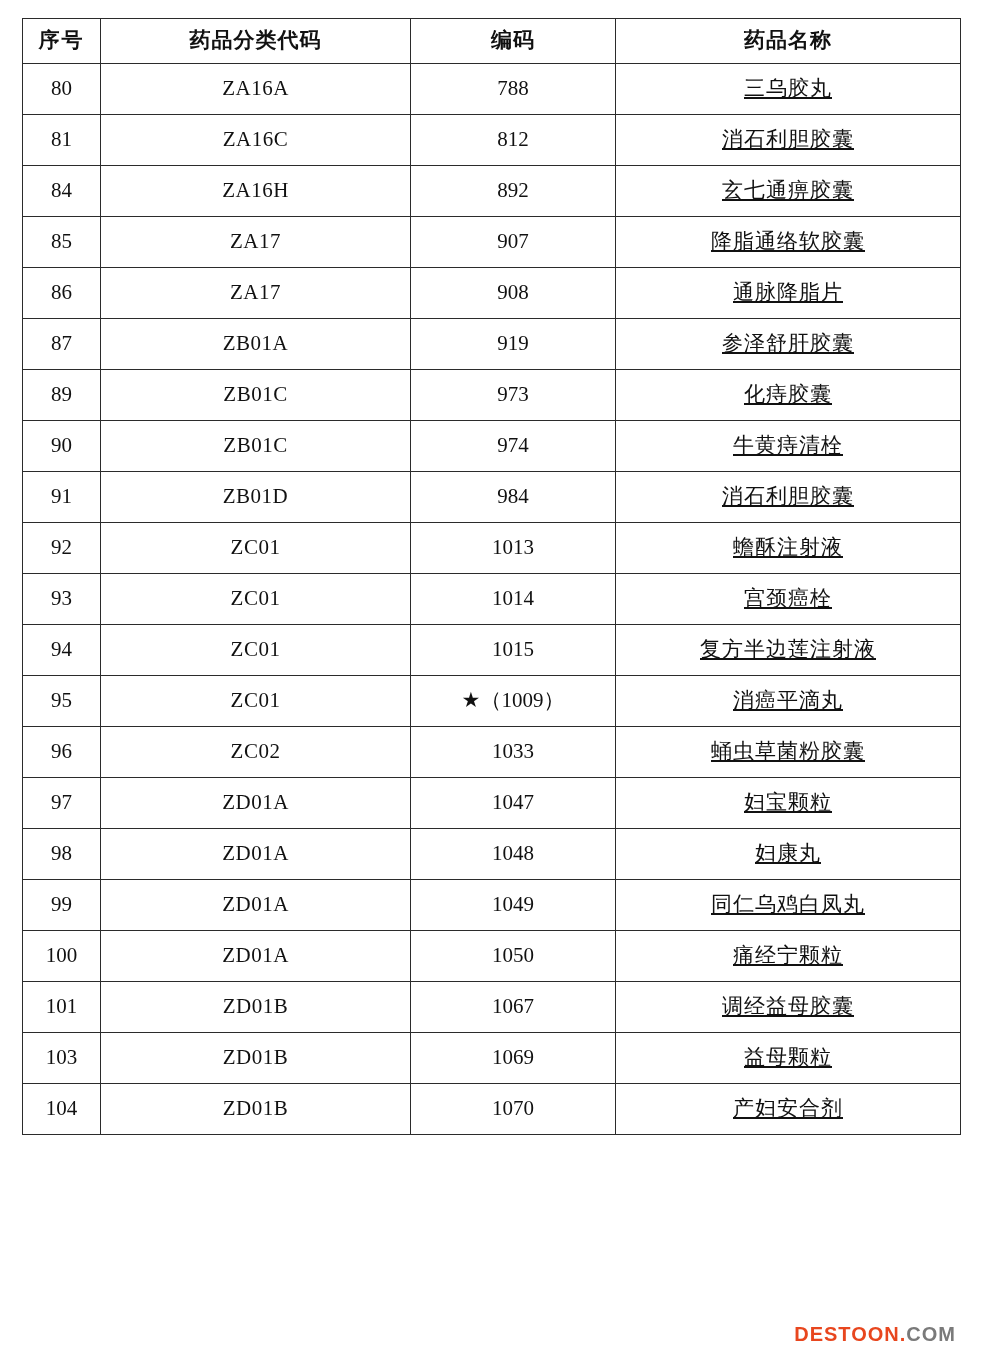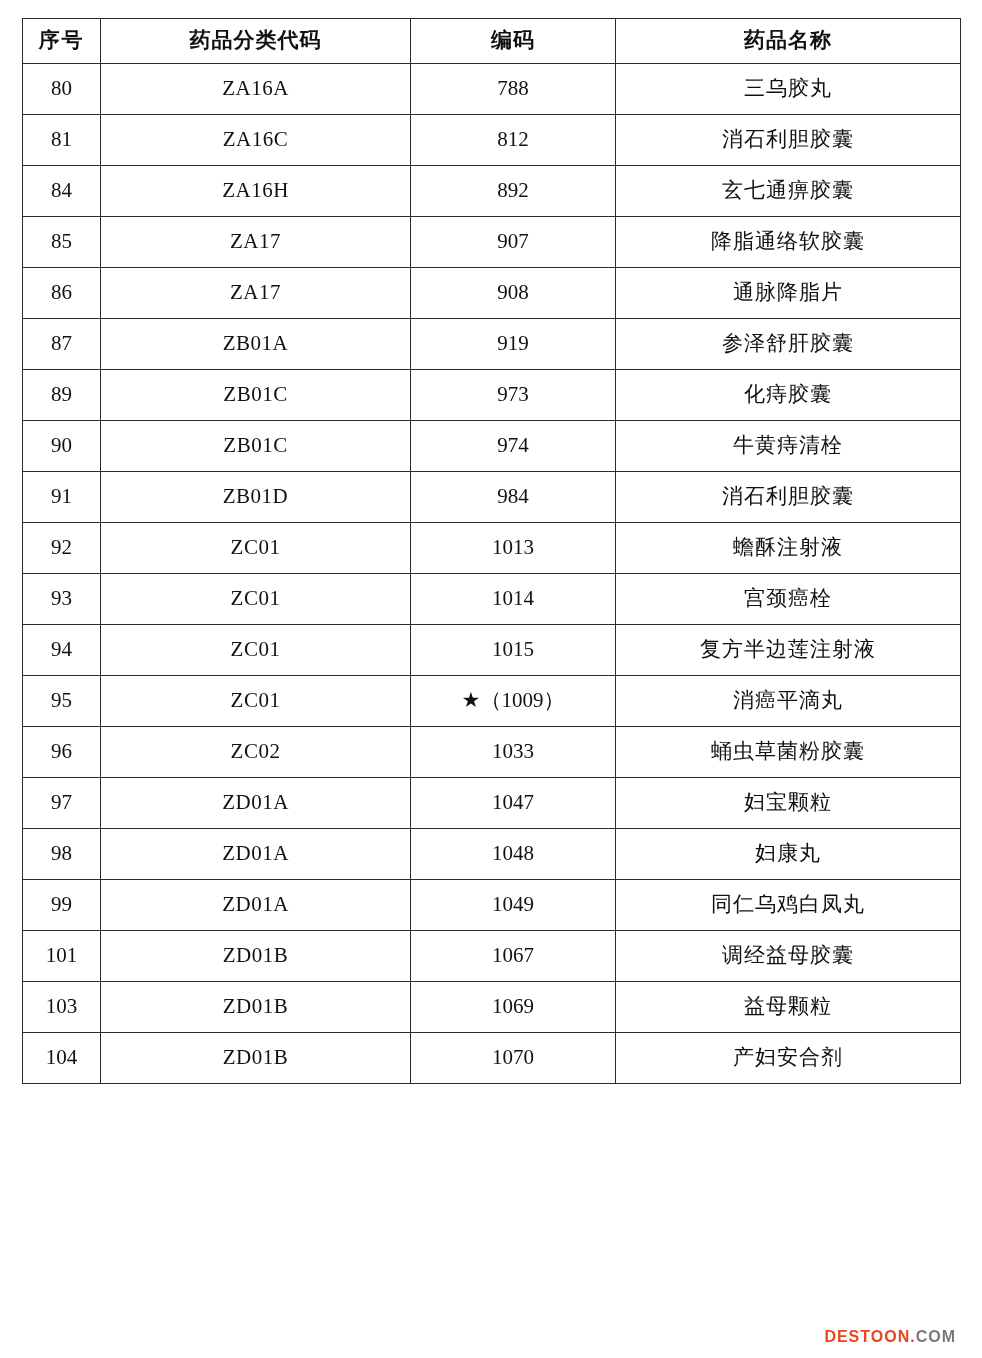--- a/index.html
+++ b/index.html
@@ -46,29 +46,29 @@
   table.drug-table thead th {
     font-weight: bold;
     font-size: 21px;
     height: 44px;
     letter-spacing: 1px;
   }
   table.drug-table thead th.h-idx { letter-spacing: 2px; }
   td.cell-idx  { font-size: 20px; }
   td.cell-code { font-size: 21px; letter-spacing: 0.5px; }
   td.cell-num  { font-size: 20px; }
-  td.cell-name { font-size: 21px; letter-spacing: 1px; }
+  td.cell-name { font-size: 21px; letter-spacing: 1px; text-decoration: underline; }
 
   .watermark {
     position: absolute;
     right: 26px;
     bottom: 12px;
     font-family: "Liberation Sans", sans-serif;
     font-weight: bold;
-    font-size: 16px;
+    font-size: 20px;
     letter-spacing: 1px;
   }
   .watermark .wm-main { color: #e8461e; }
   .watermark .wm-dot  { color: #e8461e; }
   .watermark .wm-com  { color: #7a7a7a; }
 </style>
 </head>
 <body>
 
 <div class="page">
@@ -184,20 +184,26 @@
         <td class="cell-num">1048</td>
         <td class="cell-name">妇康丸</td>
       </tr>
       <tr>
         <td class="cell-idx">99</td>
         <td class="cell-code">ZD01A</td>
         <td class="cell-num">1049</td>
         <td class="cell-name">同仁乌鸡白凤丸</td>
       </tr>
       <tr>
+        <td class="cell-idx">100</td>
+        <td class="cell-code">ZD01A</td>
+        <td class="cell-num">1050</td>
+        <td class="cell-name">痛经宁颗粒</td>
+      </tr>
+      <tr>
         <td class="cell-idx">101</td>
         <td class="cell-code">ZD01B</td>
         <td class="cell-num">1067</td>
         <td class="cell-name">调经益母胶囊</td>
       </tr>
       <tr>
         <td class="cell-idx">103</td>
         <td class="cell-code">ZD01B</td>
         <td class="cell-num">1069</td>
         <td class="cell-name">益母颗粒</td>

